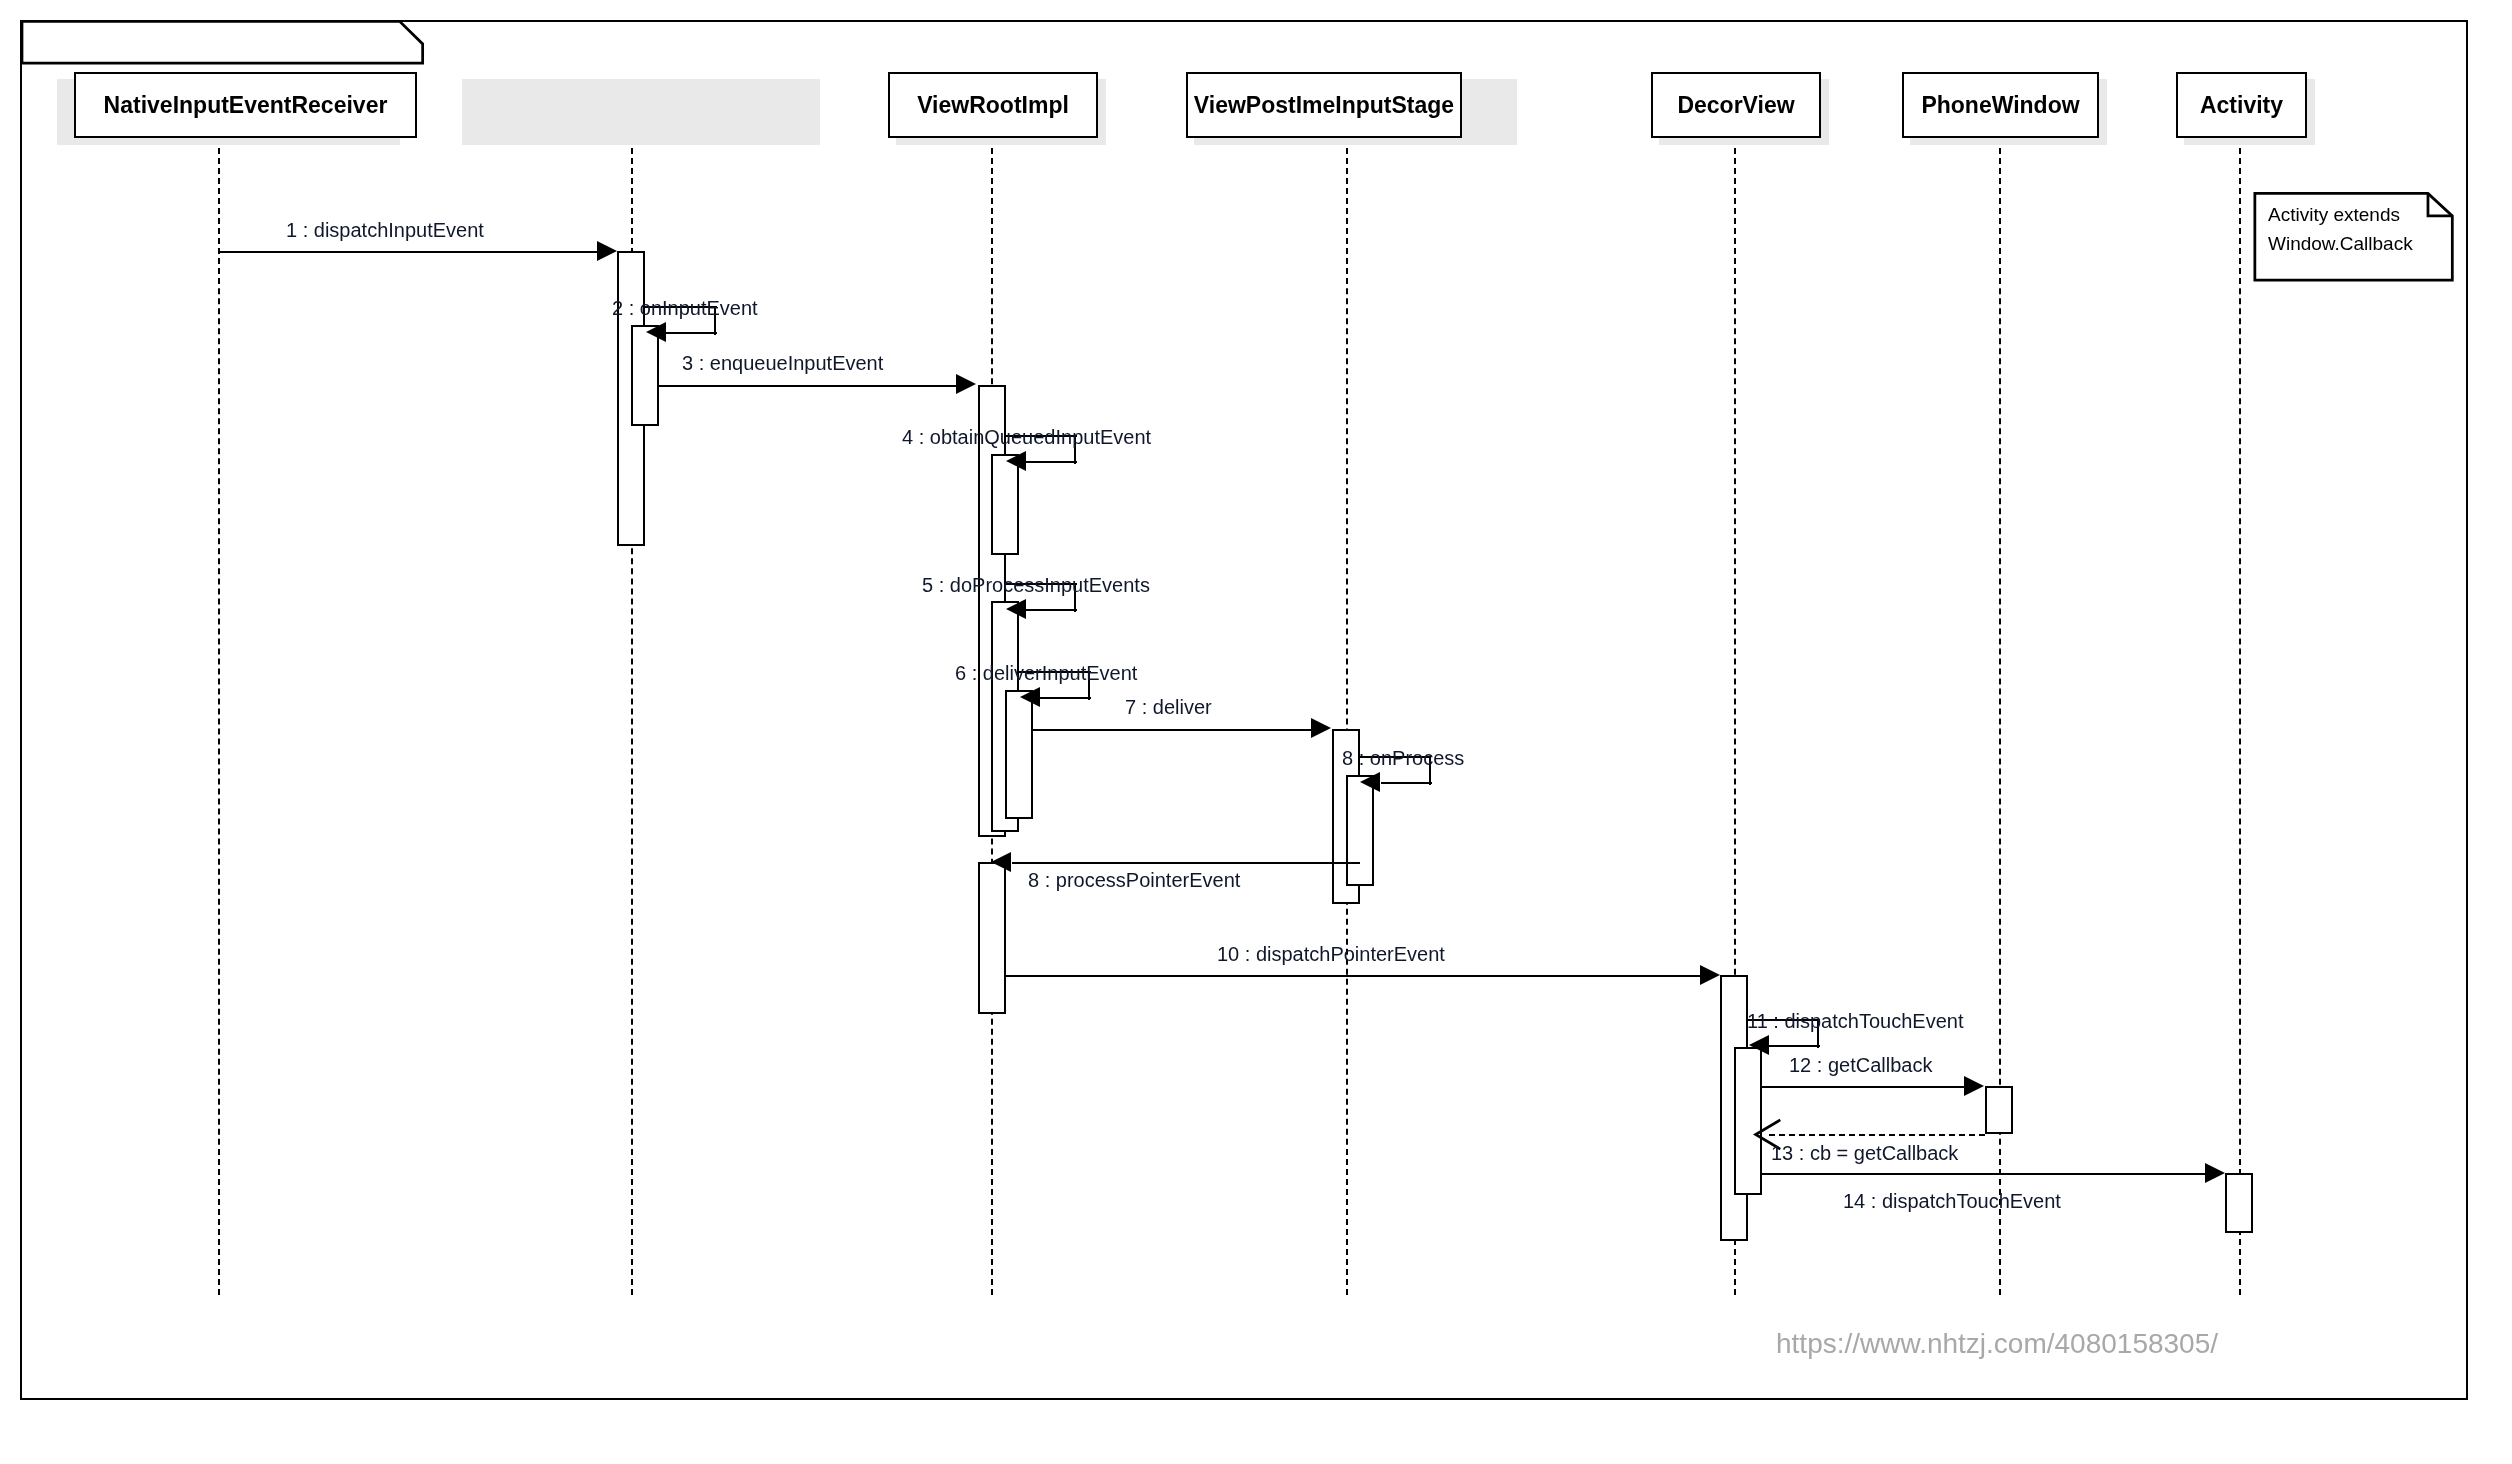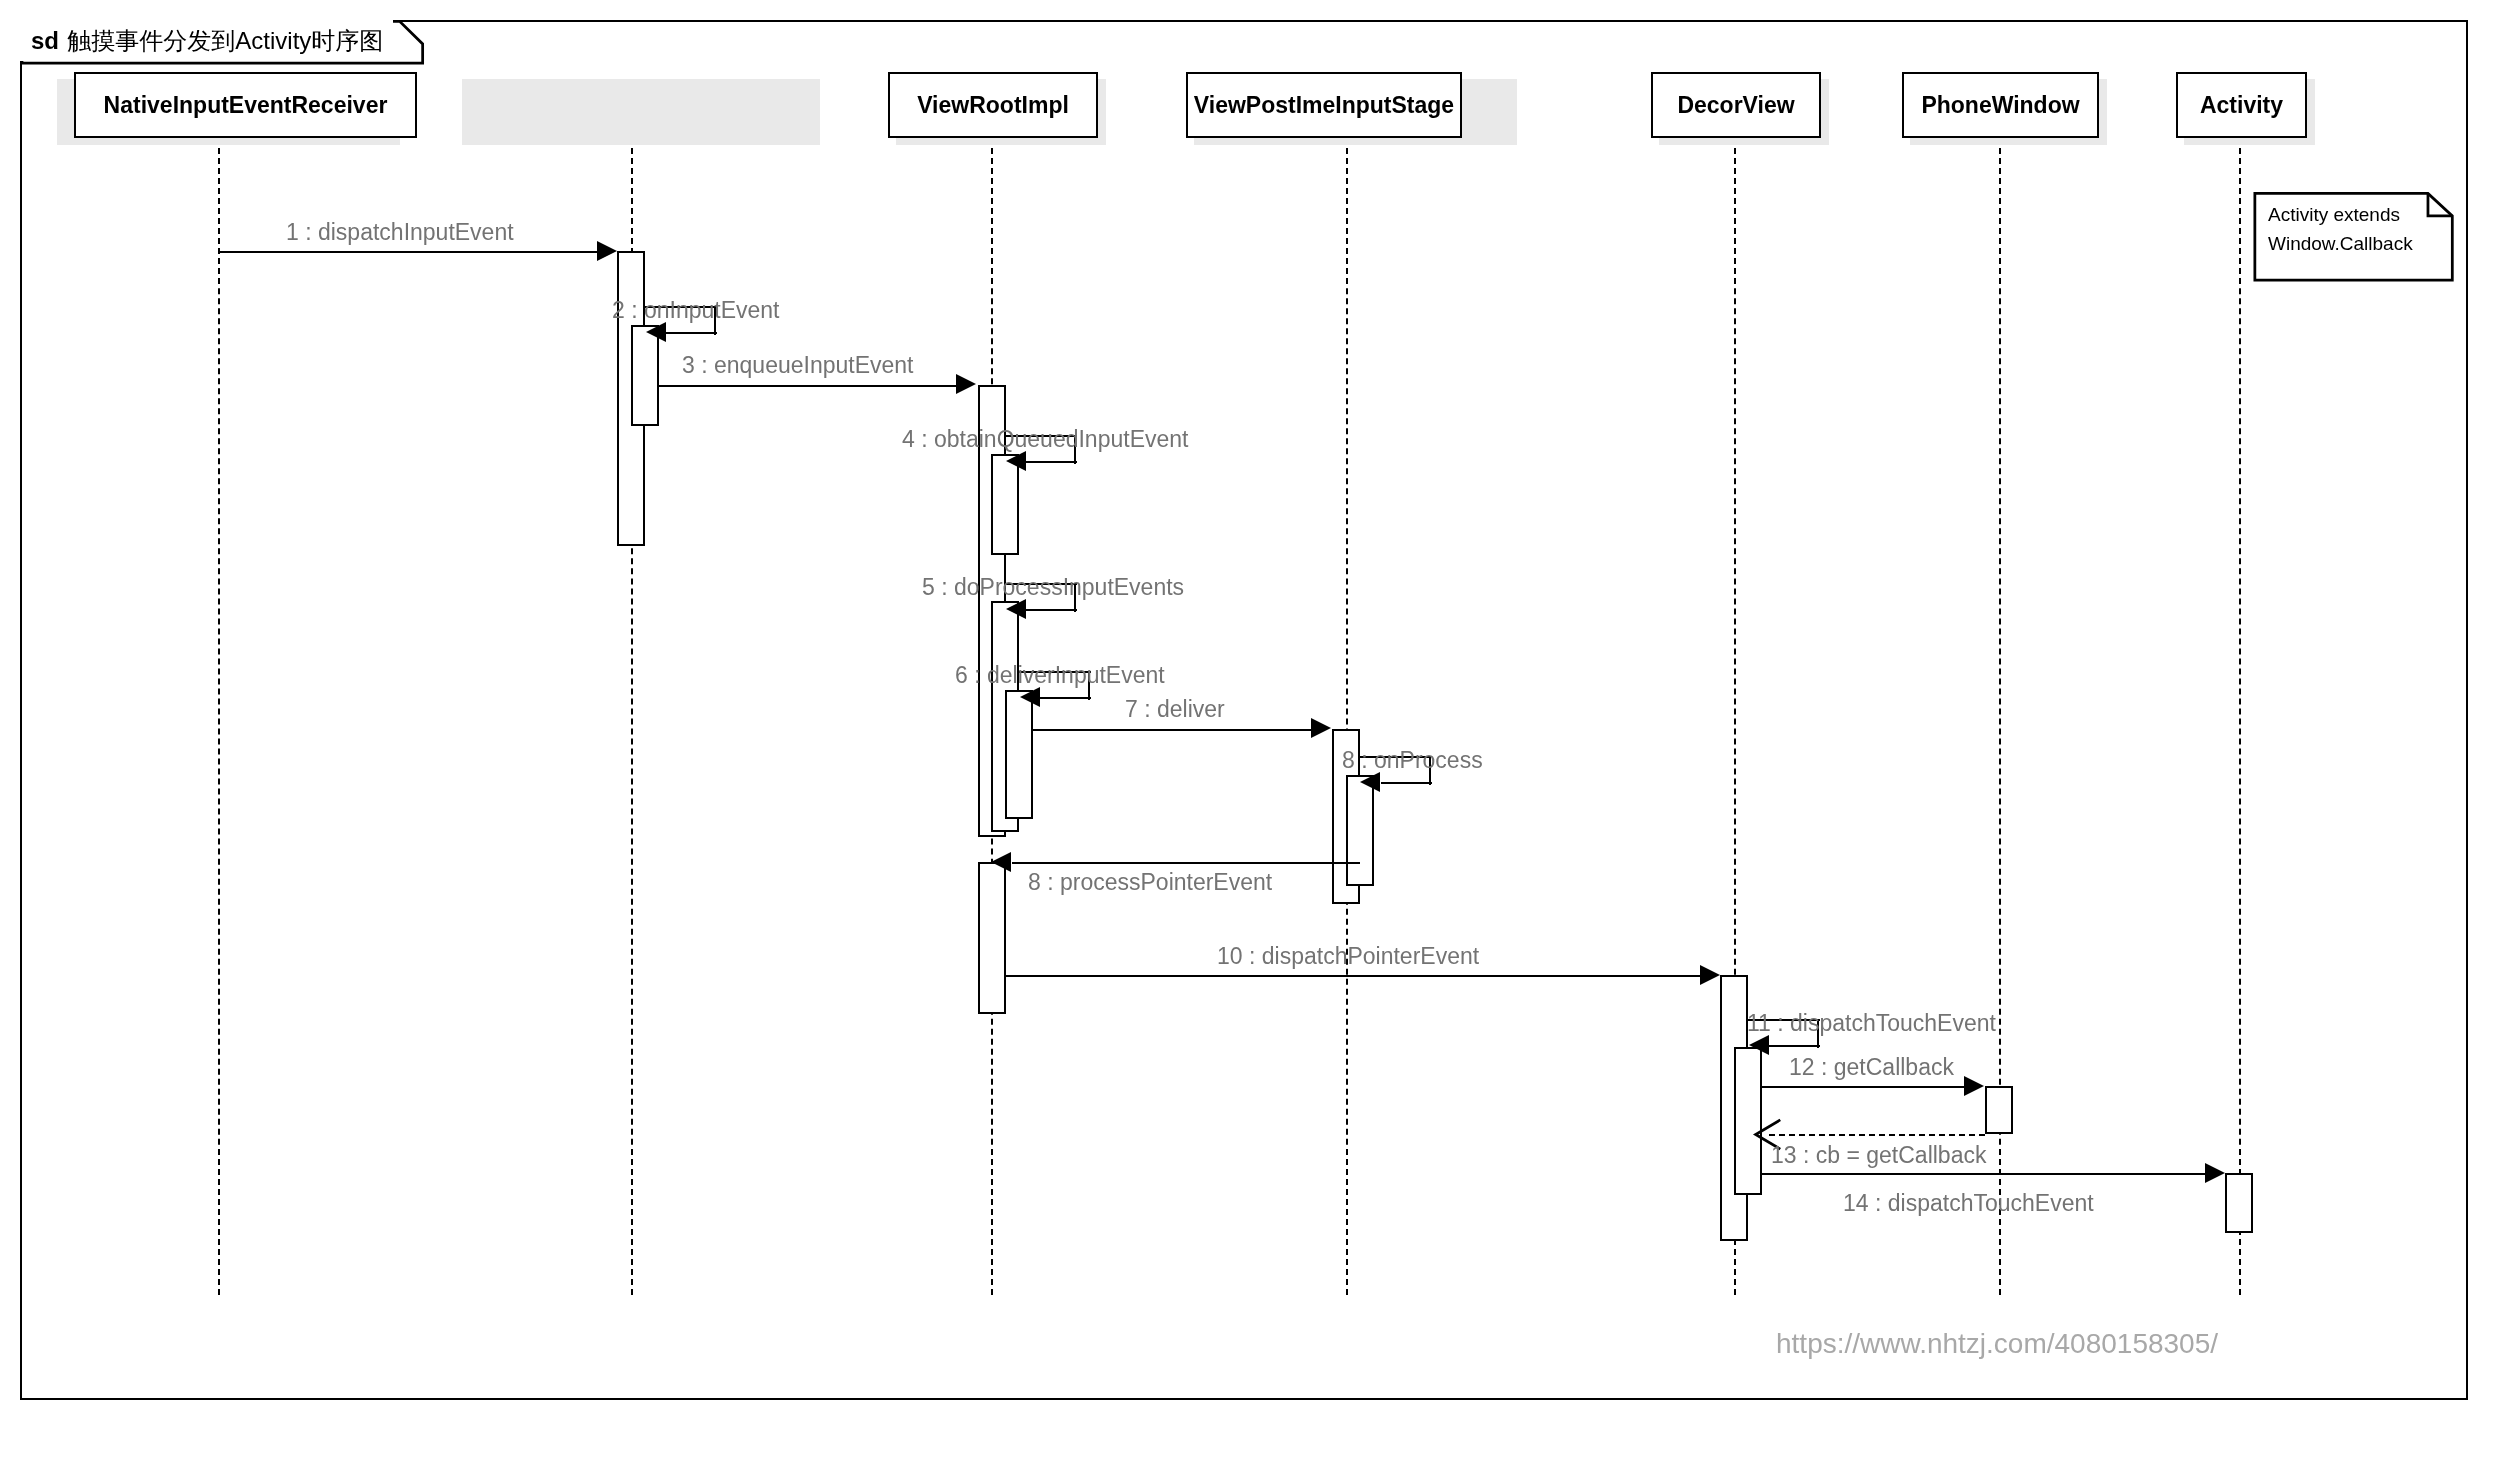--- a/index.html
+++ b/index.html
@@ -126,22 +126,22 @@
     border-right: 20px solid #000000;
     z-index: 4;
   }
   
   .arrow-open-left {
     position: absolute;
     z-index: 4;
   }
   .msg-label {
     position: absolute;
-    font-size: 23px;
-    color: #737373;
+    font-size: 20px;
+    color: #0f172a;
     white-space: nowrap;
     z-index: 5;
     background: transparent;
   }
   
   .note {
     position: absolute;
     z-index: 5;
   }
   .note-text {
@@ -164,24 +164,20 @@
 </head>
 <body>
 
 <div id="canvas">
 
   <div class="frame"></div>
 
   <svg class="sd-tab-shape" width="406" height="46" viewBox="0 0 440 50">
     <path d="M 1.5 1.5 L 412 1.5 L 437 26 L 437 47 L 1.5 47 Z" fill="#ffffff" stroke="#000000" stroke-width="3"></path>
   </svg>
-  <div class="sd-tab">
-    <span class="sd-kw">sd</span>
-    <span class="sd-title">触摸事件分发到Activity时序图</span>
-  </div>
 
   <div class="participant-shadow" style="left:57px;  top:79px;  width:343px; height:66px;"></div>
   <div class="participant" style="left:49px; top:72px; width:343px; height:66px;margin-left:25px;">
     <span>NativeInputEventReceiver</span>
   </div>
 
   <div class="participant-shadow" style="left:462px; top:79px; width:358px; height:66px;"></div>
 
   <div class="participant-shadow" style="left:896px; top:79px; width:210px; height:66px;"></div>
   <div class="participant" style="left:888px; top:72px; width:210px; height:66px;">

